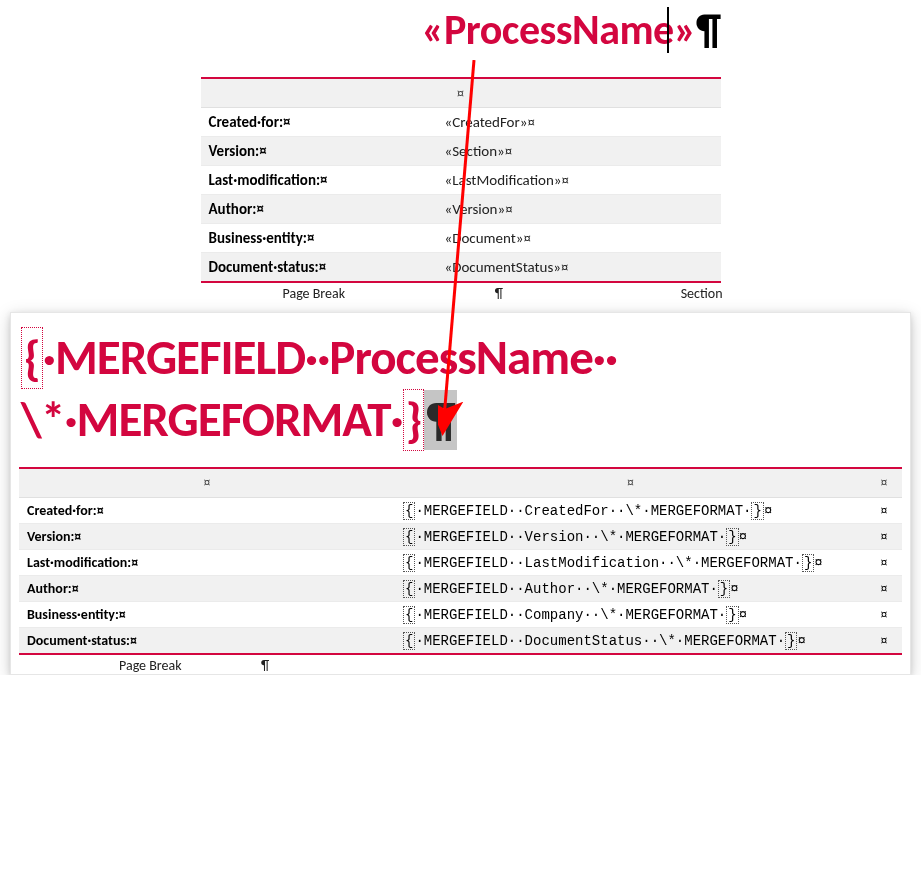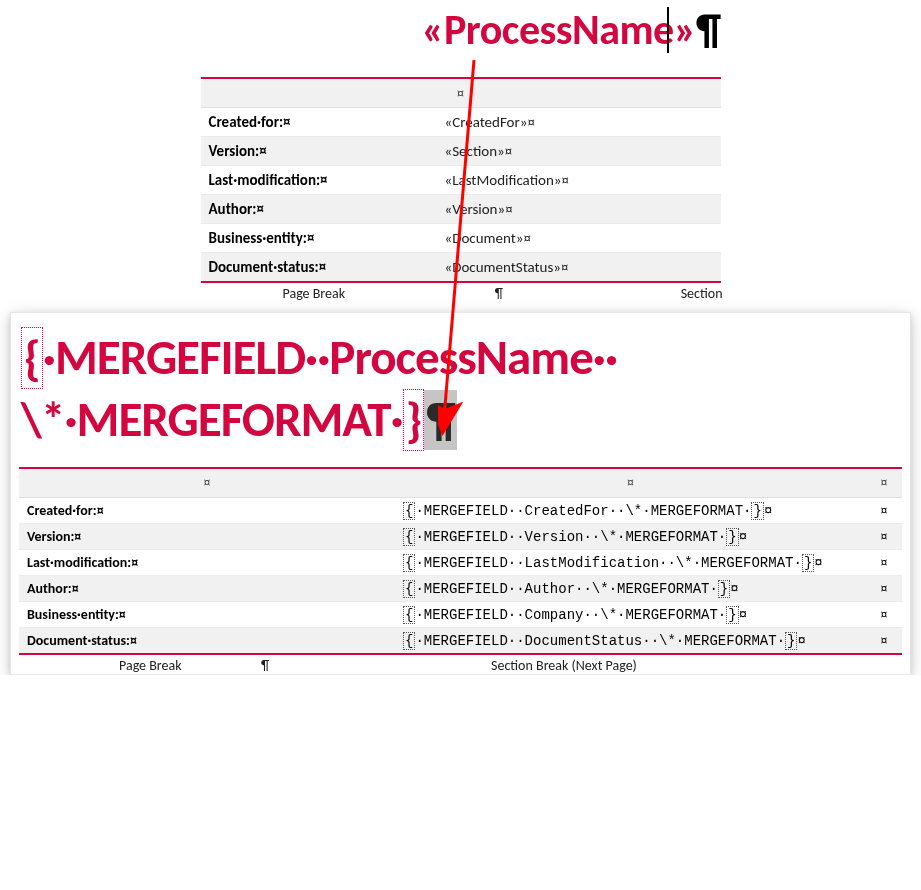--- a/index.html
+++ b/index.html
@@ -272,15 +272,14 @@
         <td class="lbl">Document·status:¤</td>
         <td class="val"><span class="fc-small"><span class="br">{</span>·MERGEFIELD··DocumentStatus··\*·MERGEFORMAT·<span class="br">}</span>¤</span></td>
         <td class="end">¤</td>
       </tr>
     </tbody>
   </table>
 
   <div class="breaks-row-bot">
     <div class="pb">Page Break</div>
     <div class="mid-p">¶</div>
-    <div class="sec">Section Break (Next Page)</div>
   </div>
 </div>
 
 </body></html>

